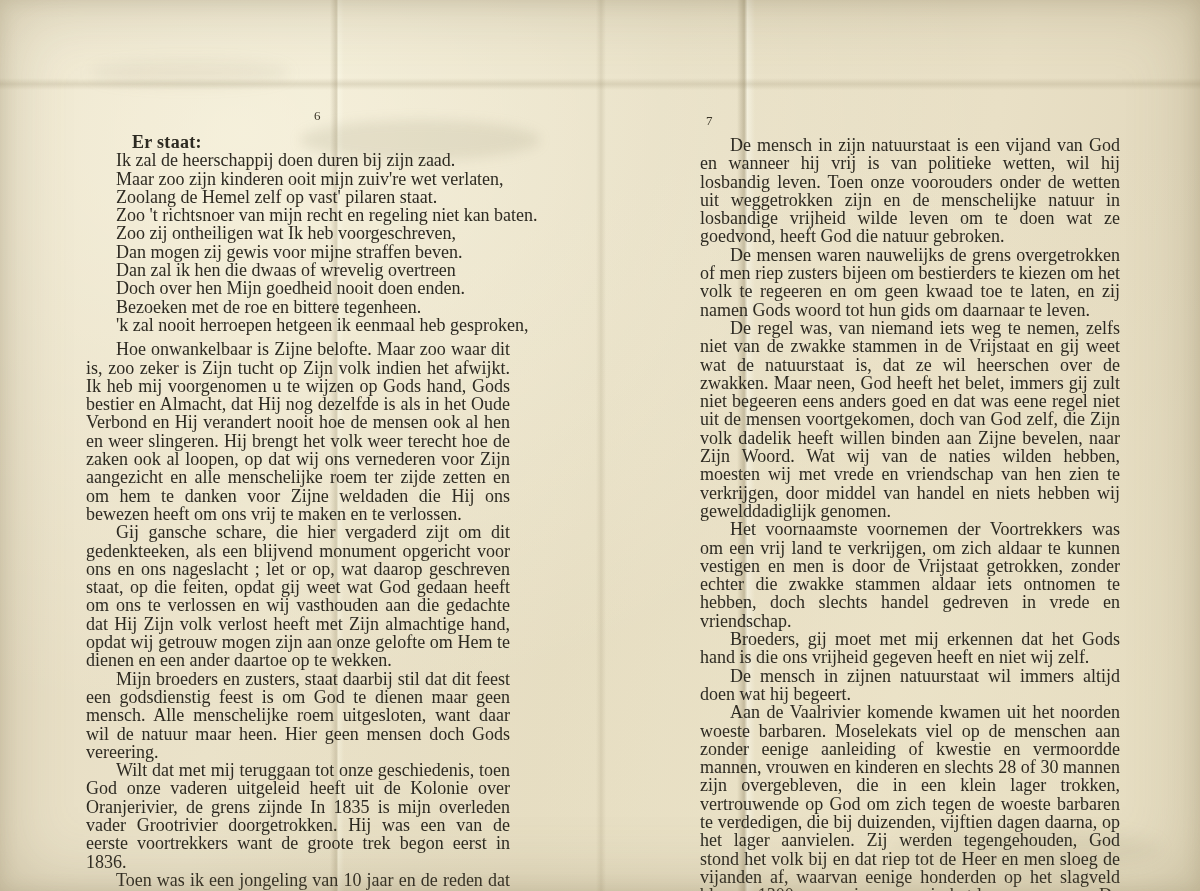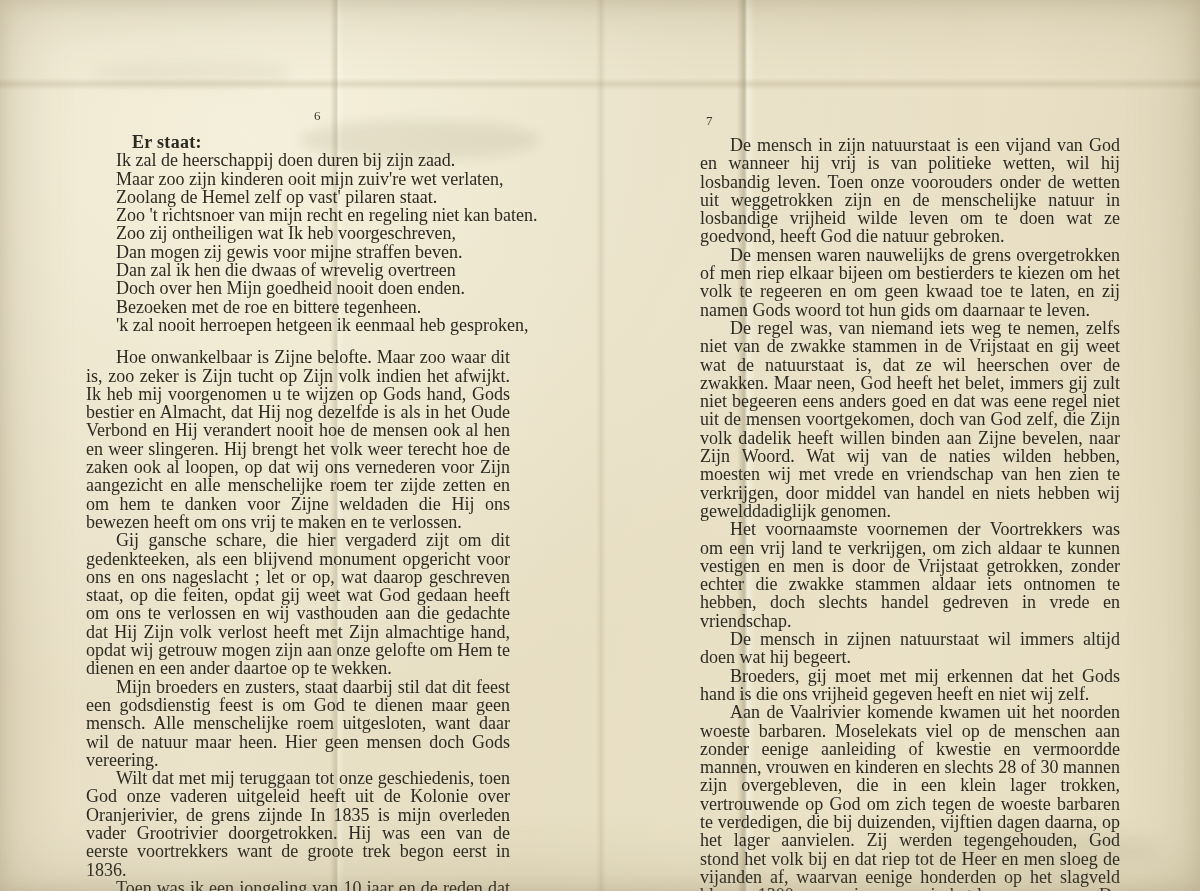--- a/index.html
+++ b/index.html
@@ -78,21 +78,21 @@
     hyphens: none;
   }
   .col.left  { left: 86px; }
   .col.right { left: 700px; top: 136px; width: 420px; }
 
   .col p {
     margin: 0 0 0 0;
     text-indent: 30px;
   }
   .col p.noindent { text-indent: 0; }
-  .col p.gap { margin-top: 14px; }
+  .col p.gap { margin-top: 6px; }
   .verse {
     margin: 0;
     text-indent: 0;
     text-align: left;
     white-space: nowrap;
   }
   .heading-inline {
     font-weight: bold;
     letter-spacing: 0.3px;
   }
@@ -131,23 +131,23 @@
 
     <p class="lead gap">Hoe onwankelbaar is Zijne belofte.   Maar zoo waar dit is, zoo zeker is Zijn tucht op Zijn volk indien het afwijkt. Ik heb mij voorgenomen u te wijzen op Gods hand, Gods bestier en Almacht, dat Hij nog dezelfde is als in het Oude Verbond en Hij verandert nooit hoe de mensen ook al hen en weer slingeren.   Hij brengt het volk weer terecht hoe de zaken ook al loopen, op dat wij ons vernederen voor Zijn aangezicht en alle menschelijke roem ter zijde zetten en om hem te danken voor Zijne weldaden die Hij ons bewezen heeft om ons vrij te maken en te verlossen.</p>
     <p class="lead">Gij gansche schare, die hier vergaderd zijt om dit gedenkteeken, als een blijvend monument opgericht voor ons en ons nageslacht ; let or op, wat daarop geschreven staat, op die feiten, opdat gij weet wat God gedaan heeft om ons te verlossen en wij vasthouden aan die gedachte dat Hij Zijn volk verlost heeft met Zijn almachtige hand, opdat wij getrouw mogen zijn aan onze gelofte om Hem te dienen en een ander daartoe op te wekken.</p>
     <p class="lead">Mijn broeders en zusters, staat daarbij stil dat dit feest een godsdienstig feest is om God te dienen maar geen mensch. Alle menschelijke roem uitgesloten, want daar wil de natuur maar heen.   Hier geen mensen doch Gods vereering.</p>
     <p class="lead">Wilt dat met mij teruggaan tot onze geschiedenis, toen God onze vaderen uitgeleid heeft uit de Kolonie over Oranjerivier, de grens zijnde   In 1835 is mijn overleden vader Grootrivier doorgetrokken.   Hij was een van de eerste voortrekkers want de groote trek begon eerst in 1836.</p>
     <p class="lead">Toen was ik een jongeling van 10 jaar en de reden dat ik u mijn ouderdom vermeld is, omdat ik u niet wil verhalen wat ik in boeken gelezen heb of in andere geschriften, maar waarvan ik zelf oor- en ooggetuige ben geweest.   Op Gods leiding wil ik u wijzen en dat het Gods hand is die ons uitgeleid heeft en de vrijheid heeft gegeven.   En laat ons</p>
   </div>
 
   <div class="col right">
     <p class="lead">De mensch in zijn natuurstaat is een vijand van God en wanneer hij vrij is van politieke wetten, wil hij losbandig leven.   Toen onze voorouders onder de wetten uit weggetrokken zijn en de menschelijke natuur in losbandige vrijheid wilde leven om te doen wat ze goedvond, heeft God die natuur gebroken.</p>
-    <p class="lead">De mensen waren nauwelijks de grens overgetrokken of men riep elkaar bijeen om bestierders te kiezen om het volk te regeeren en om geen kwaad toe te laten, en zij namen Gods woord tot hun gids om daarnaar te leven.</p>
+    <p class="lead">De mensen waren nauwelijks de grens overgetrokken of men riep zusters bijeen om bestierders te kiezen om het volk te regeeren en om geen kwaad toe te laten, en zij namen Gods woord tot hun gids om daarnaar te leven.</p>
     <p class="lead">De regel was, van niemand iets weg te nemen, zelfs niet van de zwakke stammen in de Vrijstaat en gij weet wat de natuurstaat is, dat ze wil heerschen over de zwakken.   Maar neen, God heeft het belet, immers gij zult niet begeeren eens anders goed en dat was eene regel niet uit de mensen voortgekomen, doch van God zelf, die Zijn volk dadelik heeft willen binden aan Zijne bevelen, naar Zijn Woord.   Wat wij van de naties wilden hebben, moesten wij met vrede en vriendschap van hen zien te verkrijgen, door middel van handel en niets hebben wij gewelddadiglijk genomen.</p>
     <p class="lead">Het voornaamste voornemen der Voortrekkers was om een vrij land te verkrijgen, om zich aldaar te kunnen vestigen en men is door de Vrijstaat getrokken, zonder echter die zwakke stammen aldaar iets ontnomen te hebben, doch slechts handel gedreven in vrede en vriendschap.</p>
+    <p class="lead">Broeders, gij moet met mij erkennen dat het Gods hand is die ons vrijheid gegeven heeft en niet wij zelf.</p>
     <p class="lead">De mensch in zijnen natuurstaat wil immers altijd doen wat hij begeert.</p>
-    <p class="lead">Broeders, gij moet met mij erkennen dat het Gods hand is die ons vrijheid gegeven heeft en niet wij zelf.</p>
     <p class="lead">Aan de Vaalrivier komende kwamen uit het noorden woeste barbaren.   Moselekats viel op de menschen aan zonder eenige aanleiding of kwestie en vermoordde mannen, vrouwen en kinderen en slechts 28 of 30 mannen zijn overgebleven, die in een klein lager trokken, vertrouwende op God om zich tegen de woeste barbaren te verdedigen, die bij duizenden, vijftien dagen daarna, op het lager aanvielen. Zij werden tegengehouden, God stond het volk bij en dat riep tot de Heer en men sloeg de vijanden af, waarvan eenige honderden op het slagveld bleven.   1300 assegaaien waren in het lager geworpen.   De barbaren namen al het vee weg, met uitzondering van het weinige dat in het lager was.</p>
     <p class="lead">Daar stonden zij, verlegen de handen opheffende, om een weg te zoeken, steeds vertrouwende op de Heer, en was</p>
   </div>
 
   <div class="edge-shadow"></div>
 </div>
 
 </body></html>

